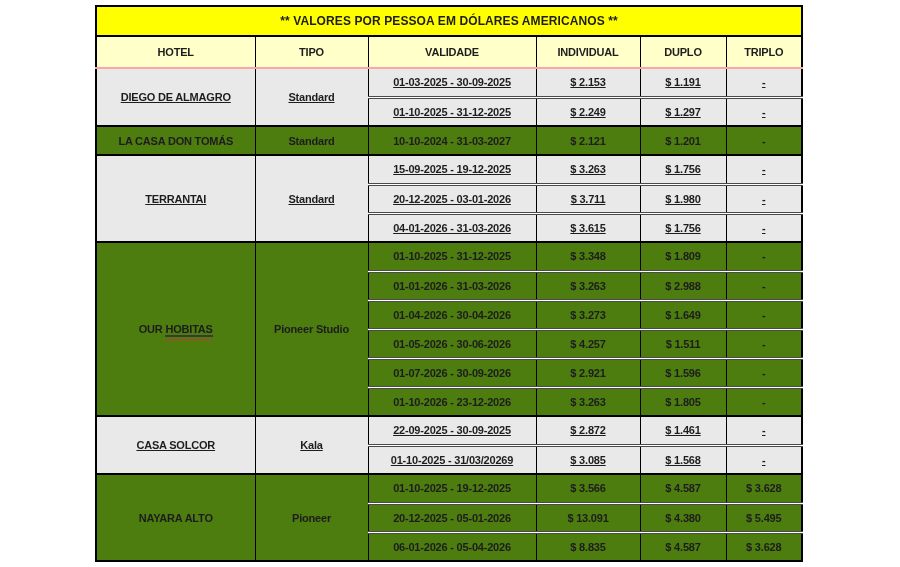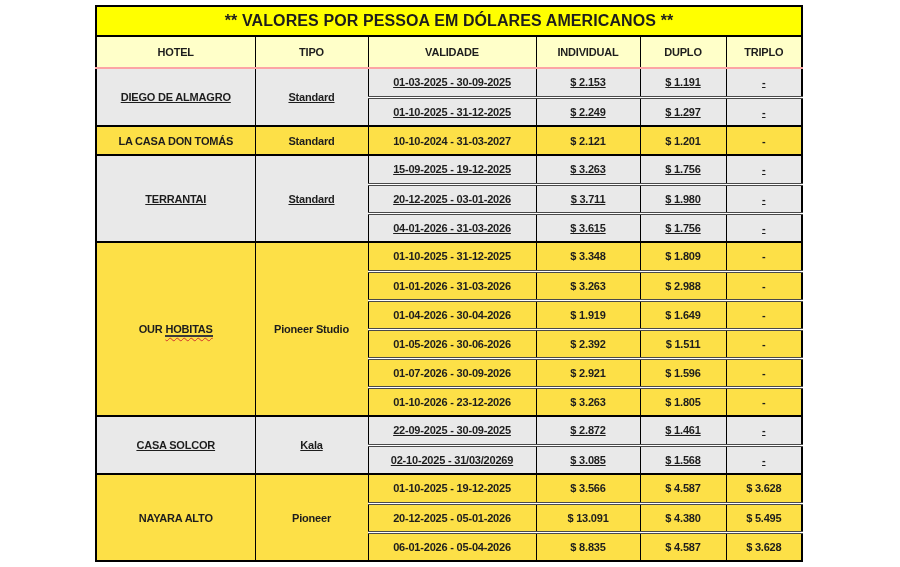--- a/index.html
+++ b/index.html
@@ -11,30 +11,30 @@
     border-collapse:collapse;table-layout:fixed;width:706px;
     position:absolute;left:95px;top:5px;
     border:2px solid #000;font-weight:bold;color:#1d1d1d;
     letter-spacing:-0.2px;
   }
   td,th{
     border:1px solid #000;text-align:center;vertical-align:middle;
     padding:2px 4px;font-size:11px;overflow:hidden;
   }
   .title-cell{
-    background:var(--title-bg,#FFFF00);font-size:16px;height:24px;
+    background:var(--title-bg,#FFFF00);font-size:12px;height:24px;
     border-bottom:2px solid #000;letter-spacing:0.1px;
   }
   thead th{
     background:var(--header-bg,#FFFFCC);height:26px;
     border-bottom:2px solid #fca5a5;
   }
   tbody tr{height:29px;}
   tr.gray td{background:var(--row-gray,#E9E9E9);text-decoration:underline;}
-  tr.white td{background:#fde047;}
+  tr.white td{background:#4d7c0f;}
   tr.group-start td{border-top:2px solid #000;}
   tr.sub-row td{border-top:3px double #4a4a4a;}
   .squiggle{
     text-decoration-line:underline;
     text-decoration-style:wavy;
     text-decoration-color:var(--squiggle,#D0342A);
     text-decoration-thickness:1px;
     text-underline-offset:4px;
     border-bottom:2px solid #3a3a3a;
   }
@@ -116,27 +116,27 @@
         <td>-</td>
       </tr>
       <tr class="sub-row white">
         <td>01-01-2026 - 31-03-2026</td>
         <td>$ 3.263</td>
         <td>$ 2.988</td>
         <td>-</td>
       </tr>
       <tr class="sub-row white">
         <td>01-04-2026 - 30-04-2026</td>
-        <td>$ 1.919</td>
+        <td>$ 3.273</td>
         <td>$ 1.649</td>
         <td>-</td>
       </tr>
       <tr class="sub-row white">
         <td>01-05-2026 - 30-06-2026</td>
-        <td>$ 2.392</td>
+        <td>$ 4.257</td>
         <td>$ 1.511</td>
         <td>-</td>
       </tr>
       <tr class="sub-row white">
         <td>01-07-2026 - 30-09-2026</td>
         <td>$ 2.921</td>
         <td>$ 1.596</td>
         <td>-</td>
       </tr>
       <tr class="sub-row white">
@@ -147,21 +147,21 @@
       </tr>
       <tr class="group-start gray">
         <td rowspan="2">CASA SOLCOR</td>
         <td rowspan="2">Kala</td>
         <td>22-09-2025 - 30-09-2025</td>
         <td>$ 2.872</td>
         <td>$ 1.461</td>
         <td>-</td>
       </tr>
       <tr class="sub-row gray">
-        <td>02-10-2025 - 31/03/20269</td>
+        <td>01-10-2025 - 31/03/20269</td>
         <td>$ 3.085</td>
         <td>$ 1.568</td>
         <td>-</td>
       </tr>
       <tr class="group-start white">
         <td rowspan="3">NAYARA ALTO</td>
         <td rowspan="3">Pioneer</td>
         <td>01-10-2025 - 19-12-2025</td>
         <td>$ 3.566</td>
         <td>$ 4.587</td>

